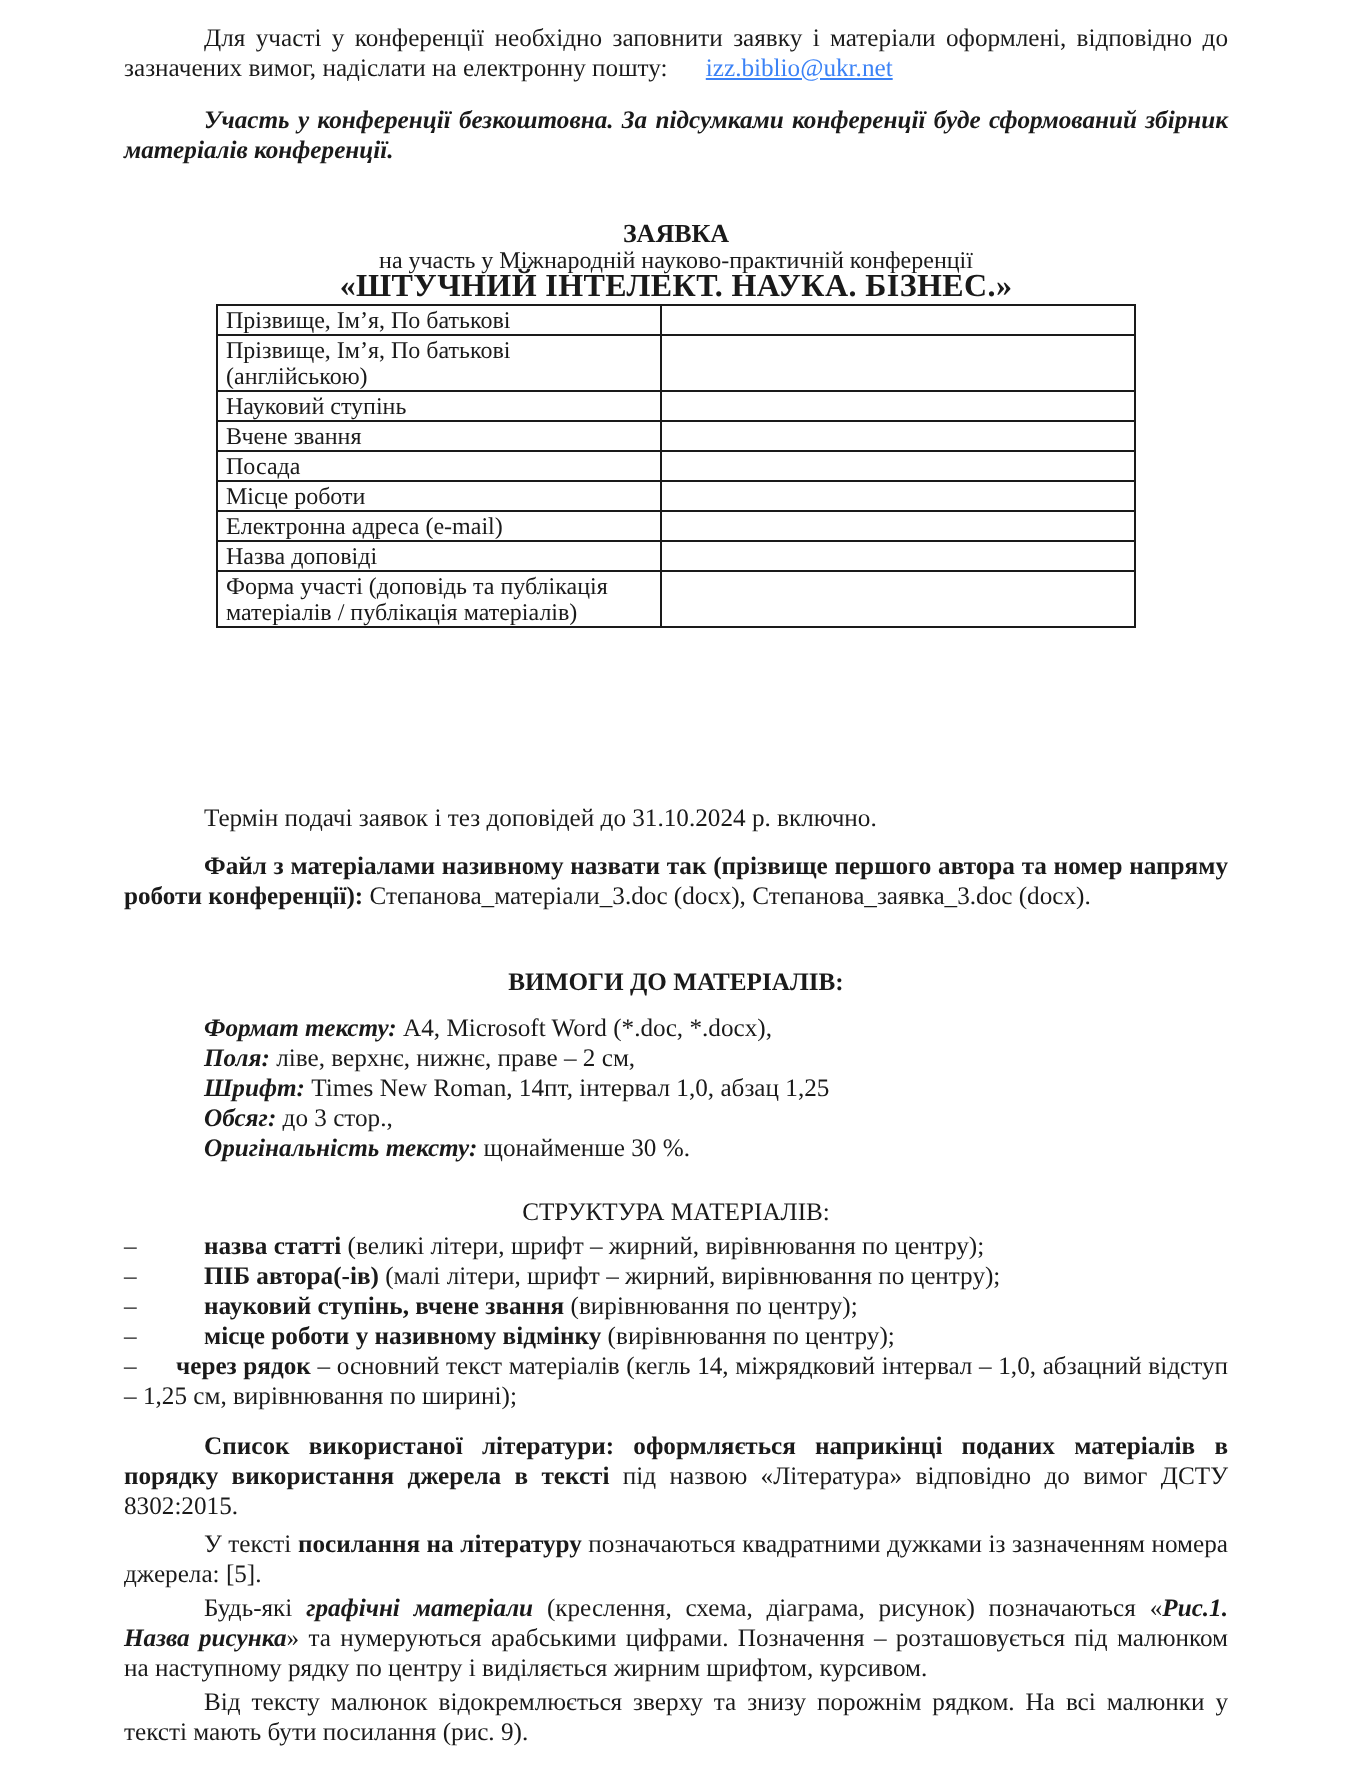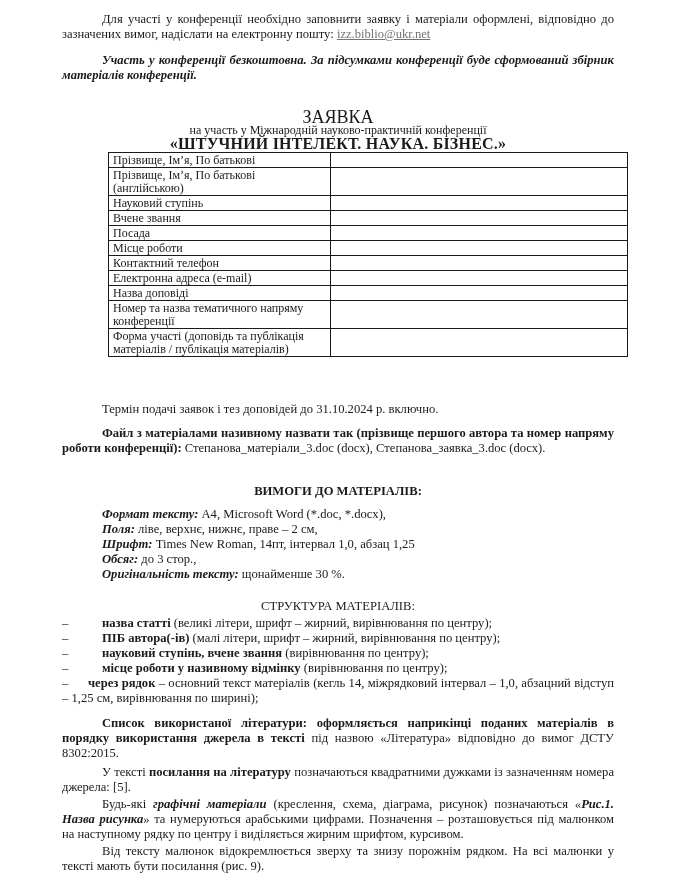--- a/index.html
+++ b/index.html
@@ -8,31 +8,31 @@
       font-family: "Liberation Serif", serif; color: #1a1a1a;
       font-size: 12.6px; line-height: 15px;
     }
     .page { position: absolute; left: 62px; top: 0; width: 552px; }
     p { margin: 0; }
     .indent { text-indent: 40px; }
     .justify { text-align: justify; }
     .center { text-align: center; }
     .bold { font-weight: bold; }
     .bi { font-weight: bold; font-style: italic; }
-    a.email { color: #737373; text-decoration: underline; }
+    a.email { color: #3b82f6; text-decoration: underline; margin-left: 16px; }
 
     #intro { position: absolute; top: 12px; left: 0; width: 552px; }
     #free { position: absolute; top: 53px; left: 0; width: 552px; }
 
-    #app-title { position: absolute; top: 110px; left: 0; width: 552px; font-weight: normal; font-size: 18px; line-height: 14px; }
+    #app-title { position: absolute; top: 110px; left: 0; width: 552px; font-weight: bold; font-size: 13px; line-height: 14px; }
     #app-sub { position: absolute; top: 124px; left: 0; width: 552px; font-size: 12px; line-height: 13px; }
     #app-conf { position: absolute; top: 137px; left: 0; width: 552px; font-weight: bold; font-size: 16px; line-height: 13px; letter-spacing: 0.2px; }
 
     table.app {
-      position: absolute; top: 152px; left: 46px; width: 520px;
+      position: absolute; top: 152px; left: 46px; width: 460px;
       border-collapse: collapse; font-size: 12px; line-height: 13px;
     }
     table.app td { border: 1.3px solid #1a1a1a; padding: 1px 4px 0 4px; vertical-align: top; }
     table.app td.label { width: 213px; }
     table.app td.value { }
 
     #deadline { position: absolute; top: 402px; left: 40px; }
     #filename { position: absolute; top: 426px; left: 0; width: 552px; }
     #req-head { position: absolute; top: 484px; left: 0; width: 552px; font-weight: bold; }
     #req-list { position: absolute; top: 507px; left: 40px; width: 512px; }
@@ -81,33 +81,25 @@
         </tr>
         <tr>
           <td class="label">Посада</td>
           <td class="value">&nbsp;</td>
         </tr>
         <tr>
           <td class="label">Місце роботи</td>
           <td class="value">&nbsp;</td>
         </tr>
         <tr>
-          <td class="label">Контактний телефон</td>
-          <td class="value">&nbsp;</td>
-        </tr>
-        <tr>
           <td class="label">Електронна адреса (e-mail)</td>
           <td class="value">&nbsp;</td>
         </tr>
         <tr>
           <td class="label">Назва доповіді</td>
-          <td class="value">&nbsp;</td>
-        </tr>
-        <tr>
-          <td class="label">Номер та назва тематичного напряму конференції</td>
           <td class="value">&nbsp;</td>
         </tr>
         <tr>
           <td class="label">Форма участі (доповідь та публікація матеріалів / публікація матеріалів)</td>
           <td class="value">&nbsp;</td>
         </tr>
       </tbody>
   </table>
 
   <p id="deadline">Термін подачі заявок і тез доповідей до 31.10.2024 р. включно.</p>

